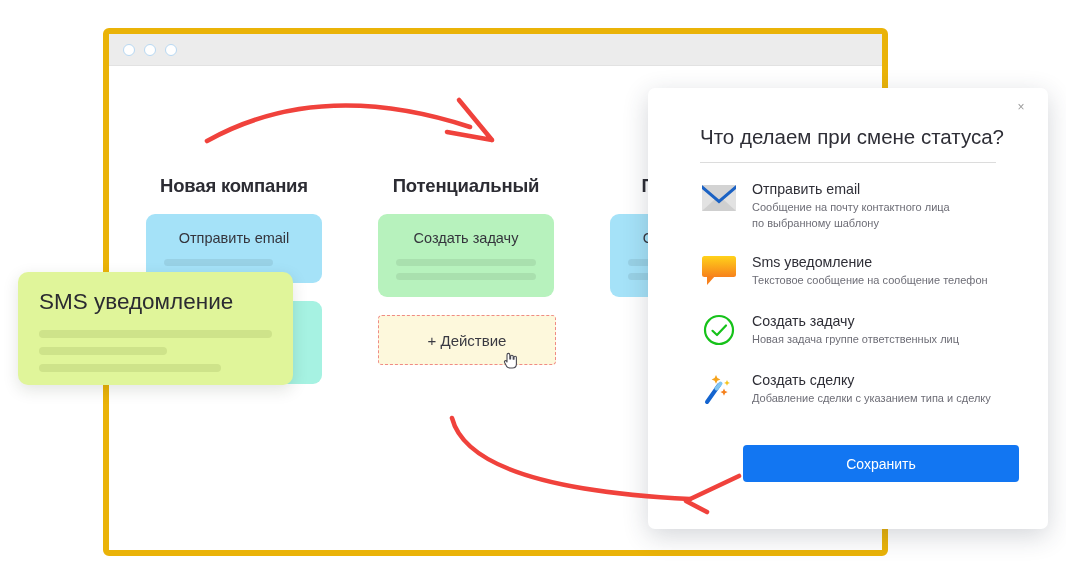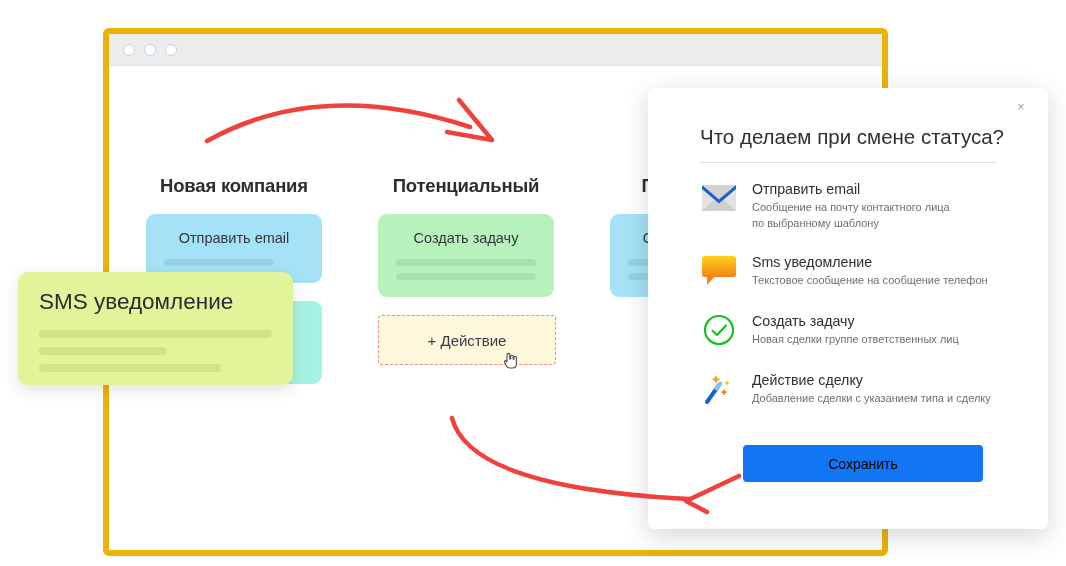--- a/index.html
+++ b/index.html
@@ -214,26 +214,26 @@
   }
   .option-desc {
     font-size: 11px;
     color: #6d6d76;
     line-height: 1.42;
   }
   #save-button {
     position: absolute;
     left: 95px;
     top: 357px;
-    width: 240px;
+    width: 276px;
     height: 37px;
     background: #1276f2;
     border: none;
     border-radius: 4px;
-    color: #000000;
+    color: #ffffff;
     font-size: 14px;
     font-family: "Liberation Sans", sans-serif;
     cursor: pointer;
   }
 
   
   #arrows {
     position: absolute;
     left: 0; top: 0;
     width: 1066px; height: 566px;
@@ -353,36 +353,36 @@
 
     <div class="option-row">
       <span class="option-icon">
         <svg width="32" height="32" viewBox="0 0 32 32">
           <circle cx="16" cy="16" r="14" fill="none" stroke="#16c21a" stroke-width="2.2"></circle>
           <path d="M9.5 16.8 L14 21 L23 11.5" fill="none" stroke="#16c21a" stroke-width="2.2" stroke-linecap="round" stroke-linejoin="round"></path>
         </svg>
       </span>
       <span class="option-text">
         <span class="option-title" style="display:block">Создать задачу</span>
-        <span class="option-desc" style="display:block;white-space:pre-line">Новая сделки группе ответственных лиц</span>
+        <span class="option-desc" style="display:block;white-space:pre-line">Новая задача группе ответственных лиц</span>
       </span>
     </div>
 
     <div class="option-row">
       <span class="option-icon">
         <svg width="34" height="32" viewBox="0 0 34 32">
           <line x1="5" y1="29" x2="17" y2="12" stroke="#1464cf" stroke-width="4" stroke-linecap="round"></line>
           <line x1="14.5" y1="15.5" x2="18.5" y2="10.5" stroke="#7fc4f0" stroke-width="4" stroke-linecap="round"></line>
           <path d="M14 2 L15.4 5 L18.4 6.4 L15.4 7.8 L14 10.8 L12.6 7.8 L9.6 6.4 L12.6 5 Z" fill="#f5a31c"></path>
           <path d="M25 7 L25.9 9 L27.9 9.9 L25.9 10.8 L25 12.8 L24.1 10.8 L22.1 9.9 L24.1 9 Z" fill="#f7c41c"></path>
           <path d="M22 15.5 L23.1 18 L25.6 19.1 L23.1 20.2 L22 22.7 L20.9 20.2 L18.4 19.1 L20.9 18 Z" fill="#f5801c"></path>
         </svg>
       </span>
       <span class="option-text">
-        <span class="option-title" style="display:block">Действие сделку</span>
+        <span class="option-title" style="display:block">Создать сделку</span>
         <span class="option-desc" style="display:block;white-space:pre-line">Добавление сделки с указанием типа и сделку</span>
       </span>
     </div>
 
   </div>
 
   <button id="save-button">Сохранить</button>
 </div>
 
 <svg id="arrows">

